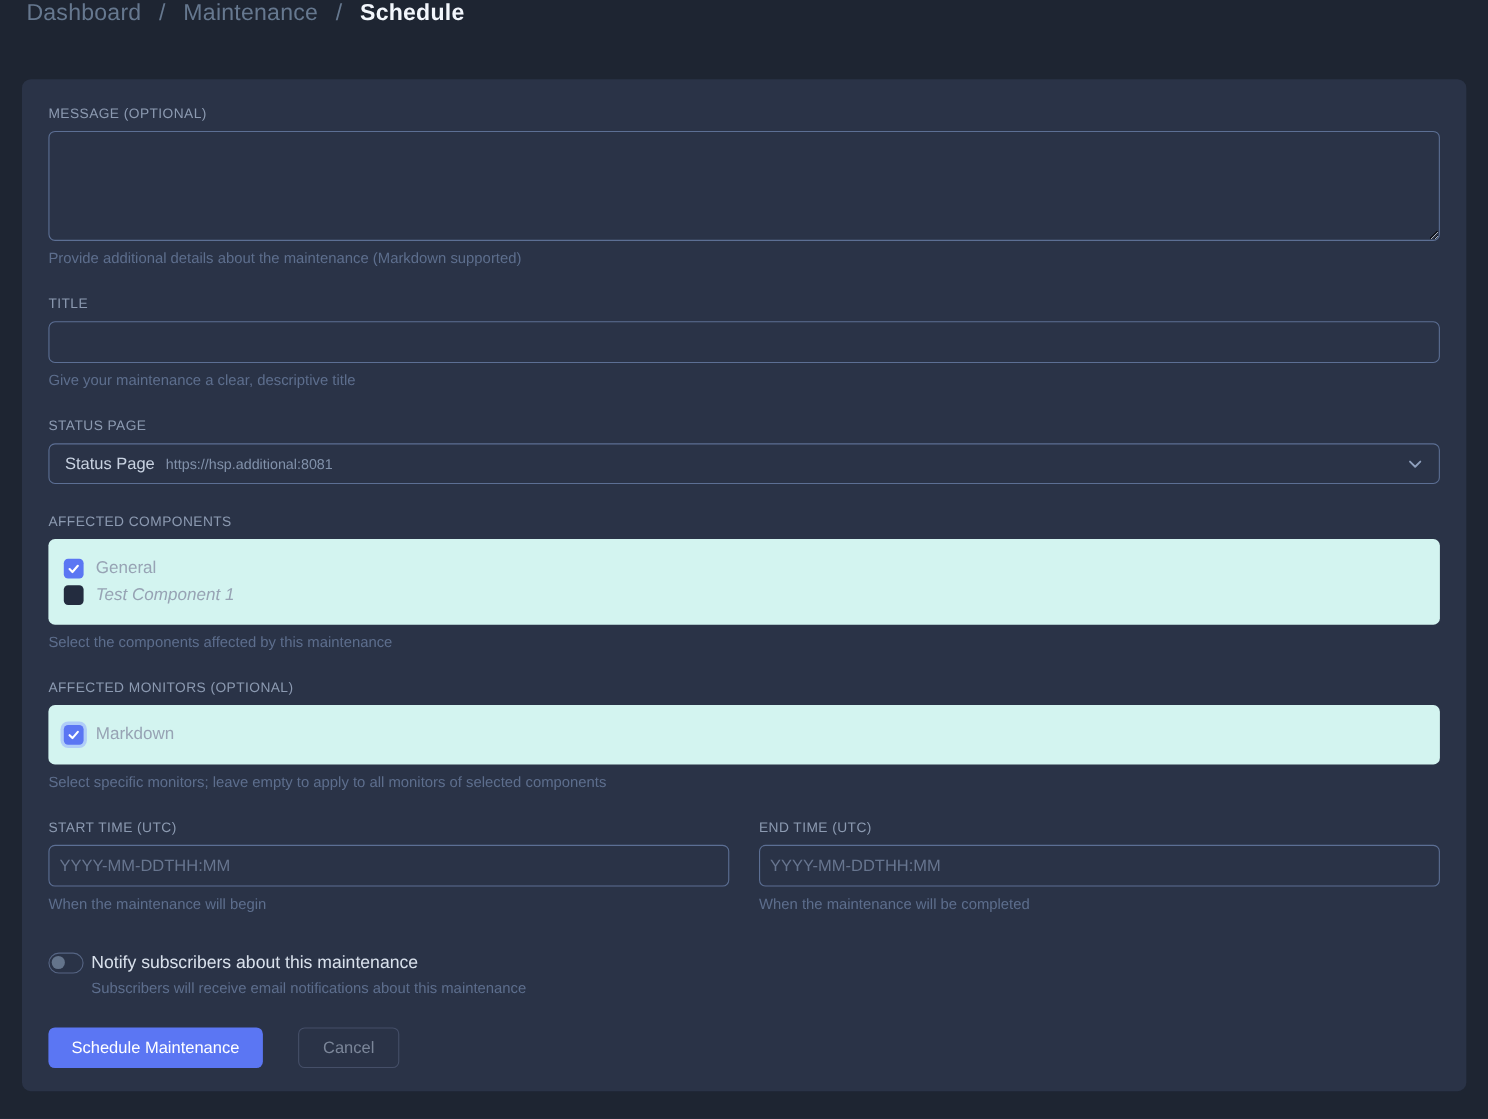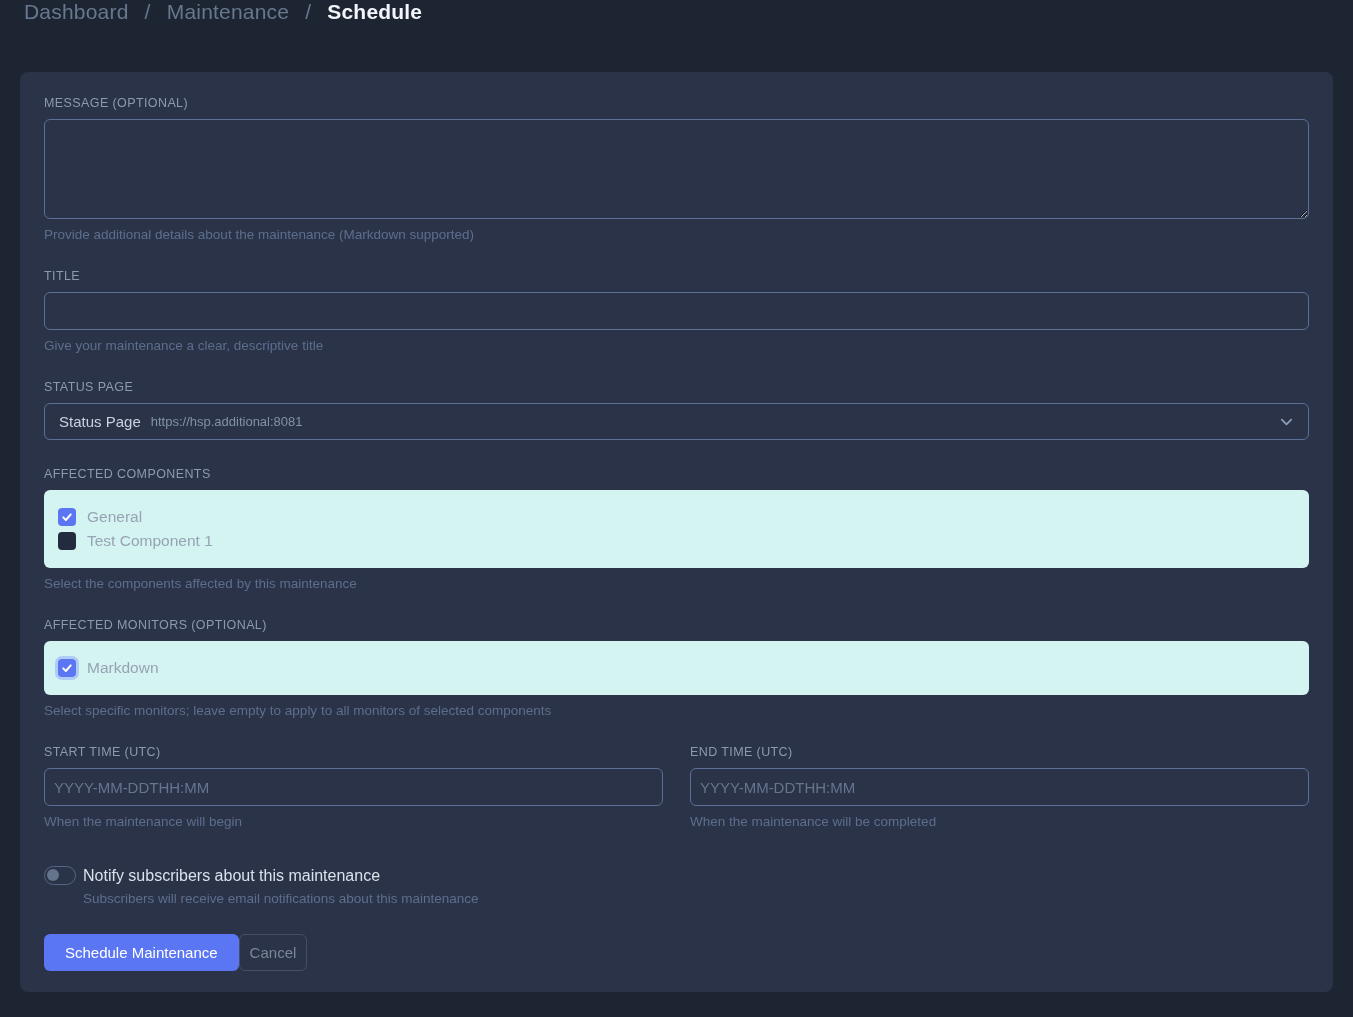--- a/index.html
+++ b/index.html
@@ -85,21 +85,21 @@
     background: #d3f4f0;
     border-radius: 6px;
     padding: 15px 14px;
   }
   .choice-row {
     display: flex;
     align-items: center;
     height: 24px;
     cursor: pointer;
   }
-  .choice-row + .choice-row { margin-top: 0px; }
+  .choice-row + .choice-row { margin-top: 0px; font-style: italic; }
   .checkbox {
     width: 18px; height: 18px;
     border-radius: 4px;
     background: #232c3f;
     display: inline-flex;
     align-items: center;
     justify-content: center;
     flex: 0 0 18px;
   }
   .checkbox.checked { background: #5b76f3; }
@@ -145,39 +145,39 @@
     color: #d9e1ec;
     cursor: pointer;
   }
   .toggle-helper {
     margin: 6px 0 0 39px;
     font-size: 13.5px;
     color: #5d6e8d;
   }
 
   
-  .actions { margin-top: 28px; display: flex; gap: 0; }
+  .actions { margin-top: 28px; display: flex; gap: 32px; }
   .btn {
     height: 37px;
     border-radius: 6px;
     font-size: 15px;
     font-family: "Liberation Sans", sans-serif;
     cursor: pointer;
   }
   .btn-primary {
     background: #5b76f3;
     color: #ffffff;
     border: none;
     padding: 0 21px;
   }
   .btn-secondary {
     background: transparent;
     color: #7b8699;
     border: 1px solid #454f68;
-    padding: 0 10px;
+    padding: 0 22px;
   }
 </style>
 </head>
 <body>
 
 <header class="topbar">
   <nav class="breadcrumb">
     <span class="crumb">Dashboard</span>
     <span class="sep">/</span>
     <span class="crumb">Maintenance</span>

